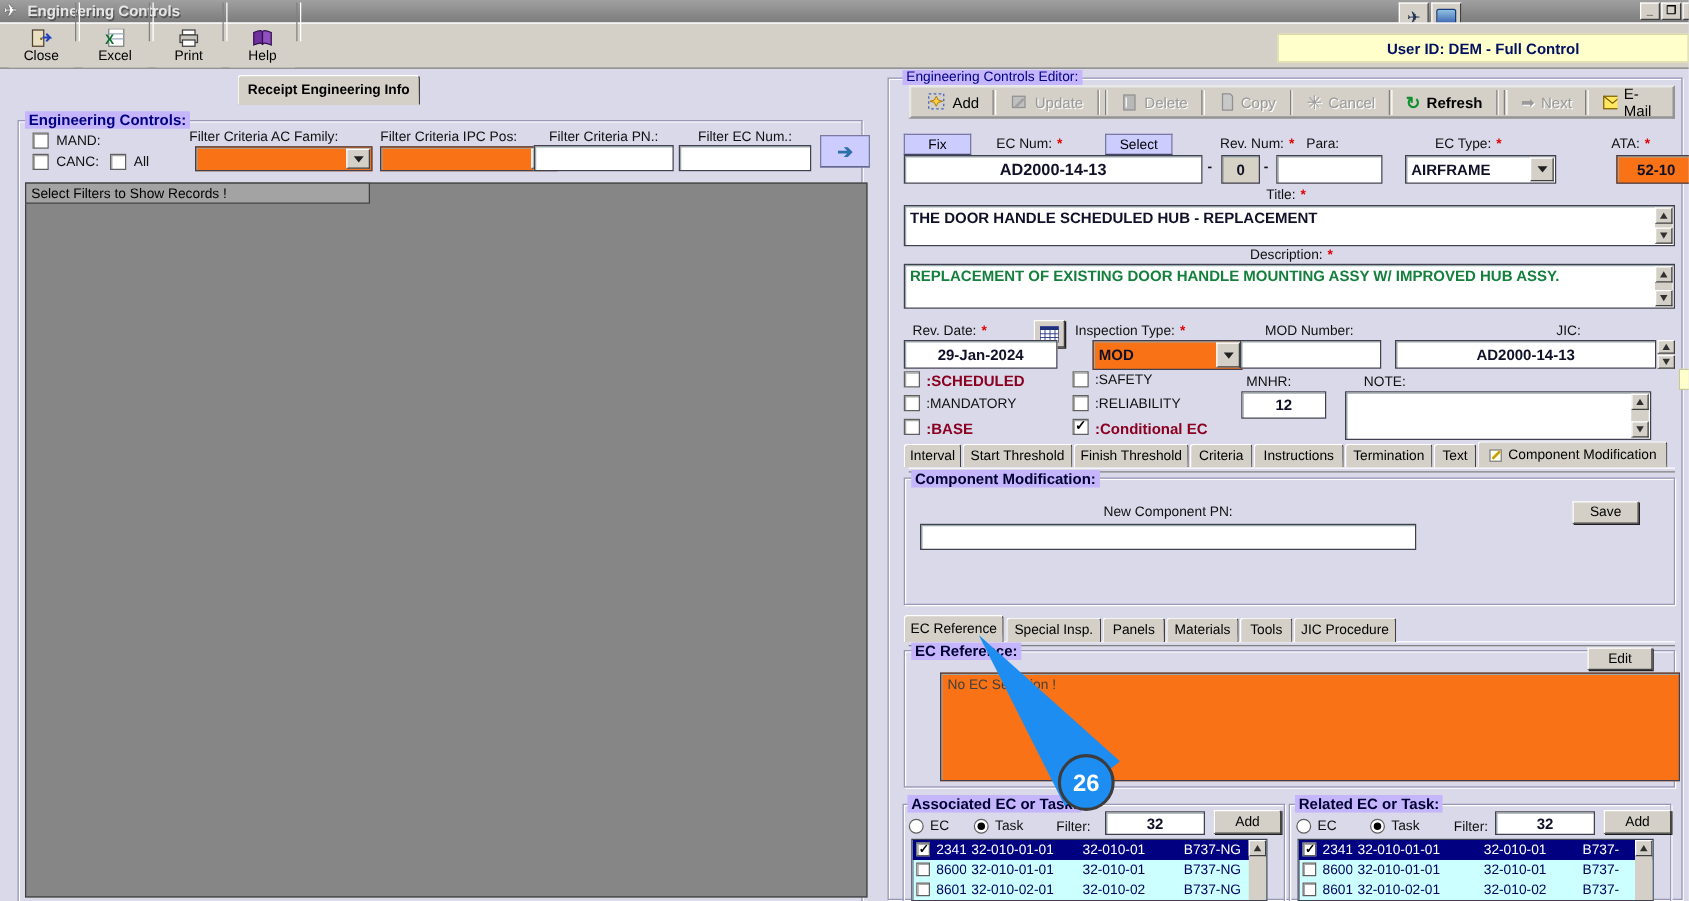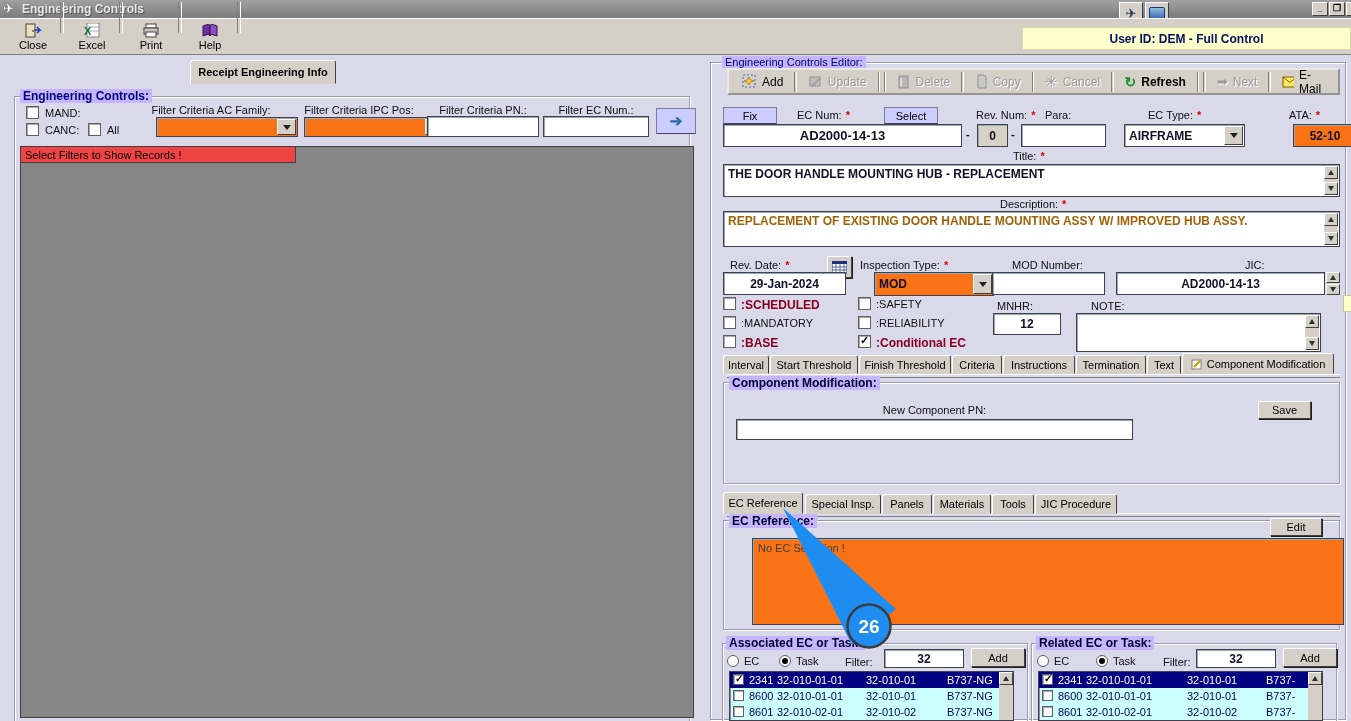--- a/index.html
+++ b/index.html
@@ -173,21 +173,21 @@
   </div>
   <div class="lbl center" style="left:543px;top:104px;width:106px;">Filter EC Num.:</div>
   <div class="field" style="left:543px;top:116px;width:106px;height:21px;">
     <span class="val left"></span>
   </div>
   <div class="btn lav" style="left:656px;top:108px;width:40px;height:26px;">
     <span style="color:#2d6fa8;font-weight:bold;font-size:15px;">➔</span>
   </div>
 
   <div class="abs" style="left:20px;top:146px;width:674px;height:572px;background:#868686;border:1px solid #404040;box-sizing:border-box;"></div>
-  <div class="abs" style="left:20px;top:146px;width:276px;height:17px;background:#ef4444;border:1px solid #404040;box-sizing:border-box;display:flex;align-items:center;padding-left:4px;">
+  <div class="abs" style="left:20px;top:146px;width:276px;height:17px;background:#a3a3a3;border:1px solid #404040;box-sizing:border-box;display:flex;align-items:center;padding-left:4px;">
     <span>Select Filters to Show Records !</span>
   </div>
 
   <div class="groupbox" style="left:710px;top:62px;width:636px;height:658px;"></div>
   <div class="glabel sm" style="left:722px;top:56px;">Engineering Controls Editor:</div>
 
   <div class="ed-toolbar">
     <div class="tbtn">
       <svg width="15" height="15">
         <rect x="1" y="1" width="12" height="12" fill="none" stroke="#4060c0" stroke-dasharray="2 2"></rect>
@@ -282,36 +282,36 @@
     <span>ATA:</span><span class="req">*</span>
   </div>
   <div class="field cyan" style="left:1277px;top:124px;width:64px;height:23px;">
     <span class="val">52-10</span>
   </div>
 
   <div class="lbl" style="left:1013px;top:150px;">
     <span>Title:</span><span class="req">*</span>
   </div>
   <div class="field" style="left:723px;top:164px;width:617px;height:33px;">
-    <div style="position:absolute;left:4px;top:2px;right:18px;font-weight:bold;font-size:12px;color:#101028;">THE DOOR HANDLE MOUNTING HUB - REPLACEMENT</div>
+    <div style="position:absolute;left:4px;top:2px;right:18px;font-weight:bold;font-size:12px;color:#101028;">THE DOOR HANDLE SCHEDULED HUB - REPLACEMENT</div>
     <div class="vscroll">
       <div class="sbtn" style="top:0;">
           <span class="tri-up-s"></span>
         </div>
       <div class="sbtn" style="bottom:0;">
           <span class="tri-dn-s"></span>
         </div>
     </div>
   </div>
 
   <div class="lbl" style="left:1000px;top:198px;">
     <span>Description:</span><span class="req">*</span>
   </div>
   <div class="field" style="left:723px;top:211px;width:617px;height:36px;">
-    <div style="position:absolute;left:4px;top:2px;right:18px;font-weight:bold;font-size:12px;color:#a16207;">REPLACEMENT OF EXISTING DOOR HANDLE MOUNTING ASSY W/ IMPROVED HUB ASSY.</div>
+    <div style="position:absolute;left:4px;top:2px;right:18px;font-weight:bold;font-size:12px;color:#15803d;">REPLACEMENT OF EXISTING DOOR HANDLE MOUNTING ASSY W/ IMPROVED HUB ASSY.</div>
     <div class="vscroll">
       <div class="sbtn" style="top:0;">
           <span class="tri-up-s"></span>
         </div>
       <div class="sbtn" style="bottom:0;">
           <span class="tri-dn-s"></span>
         </div>
     </div>
   </div>
 

